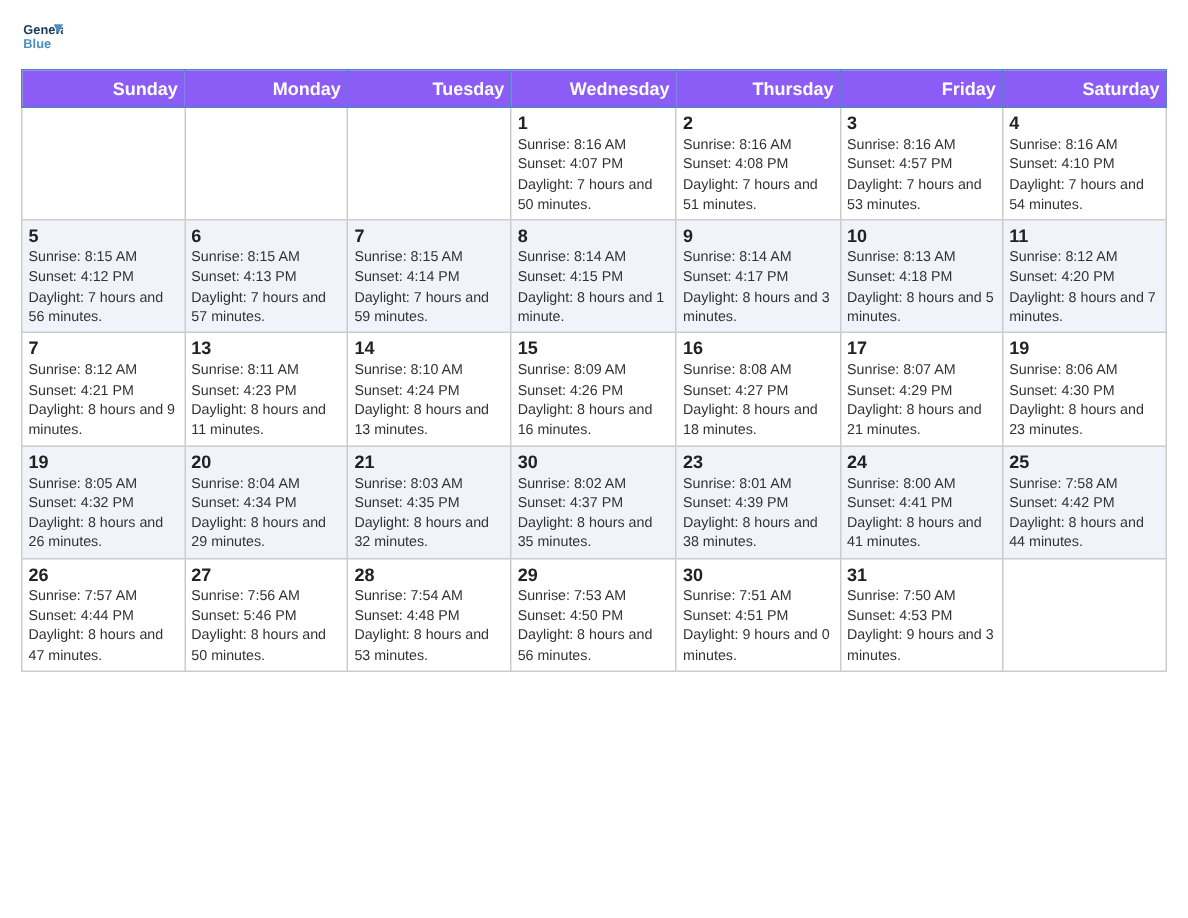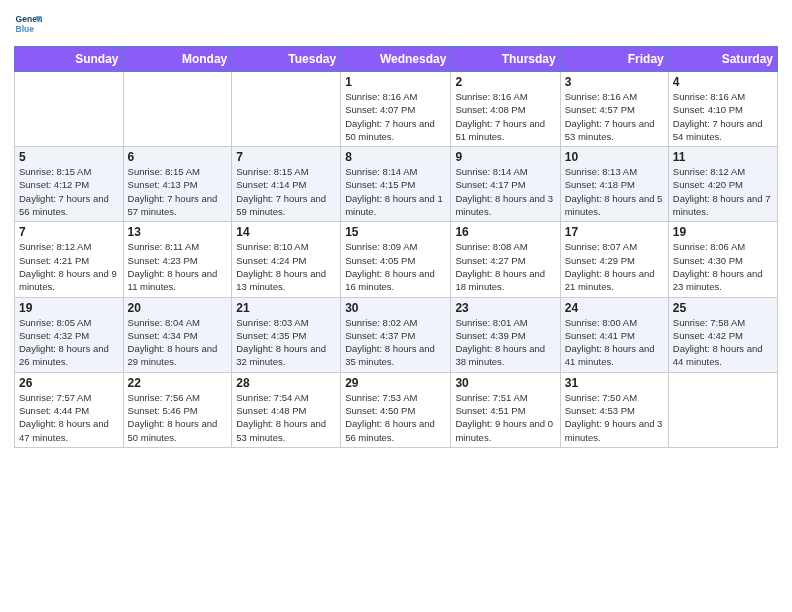--- a/index.html
+++ b/index.html
@@ -221,21 +221,21 @@
           <td>
             <div class="day-number">14</div>
             <div class="day-info">Sunrise: 8:10 AM
 Sunset: 4:24 PM
 Daylight: 8 hours
 and 13 minutes.</div>
           </td>
           <td>
             <div class="day-number">15</div>
             <div class="day-info">Sunrise: 8:09 AM
-Sunset: 4:05 PM
+Sunset: 4:26 PM
 Daylight: 8 hours
 and 16 minutes.</div>
           </td>
           <td>
             <div class="day-number">16</div>
             <div class="day-info">Sunrise: 8:08 AM
 Sunset: 4:27 PM
 Daylight: 8 hours
 and 18 minutes.</div>
           </td>
@@ -307,21 +307,21 @@
         </tr>
         <tr>
           <td>
             <div class="day-number">26</div>
             <div class="day-info">Sunrise: 7:57 AM
 Sunset: 4:44 PM
 Daylight: 8 hours
 and 47 minutes.</div>
           </td>
           <td>
-            <div class="day-number">22</div>
+            <div class="day-number">27</div>
             <div class="day-info">Sunrise: 7:56 AM
 Sunset: 5:46 PM
 Daylight: 8 hours
 and 50 minutes.</div>
           </td>
           <td>
             <div class="day-number">28</div>
             <div class="day-info">Sunrise: 7:54 AM
 Sunset: 4:48 PM
 Daylight: 8 hours

